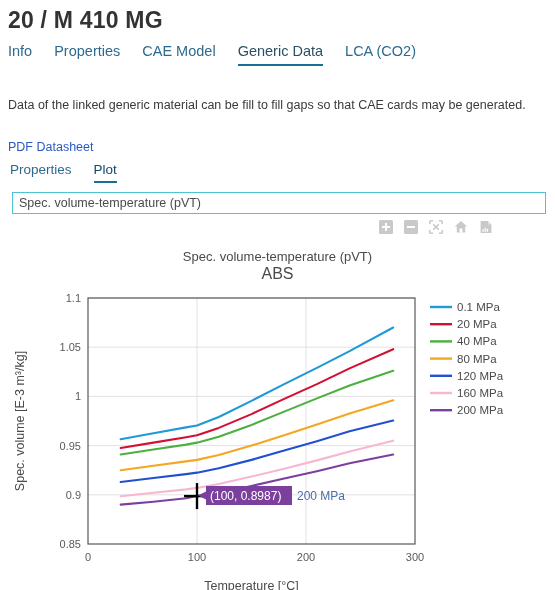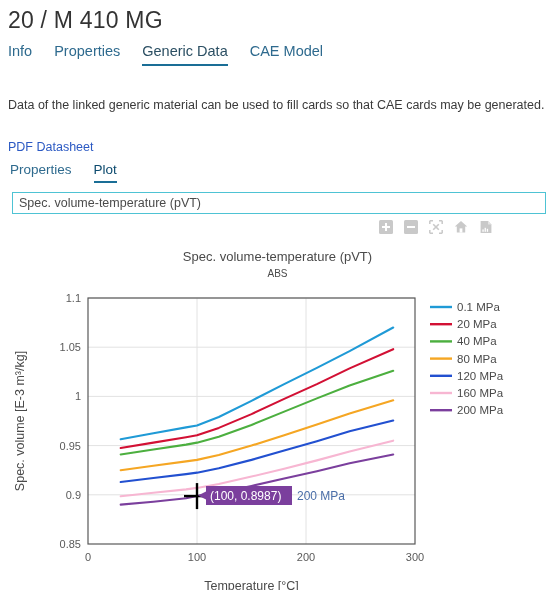--- a/index.html
+++ b/index.html
@@ -12,21 +12,21 @@
     height: 590px;
     font-family: "Liberation Sans", sans-serif;
     color: #333333;
     overflow: hidden;
     position: relative;
   }
 
   
   .page-title {
     font-size: 23px;
-    font-weight: 400;
+    font-weight: 700;
     color: #333333;
     margin: 0;
     padding: 7px 0 0 8px;
     letter-spacing: 0.2px;
   }
 
   
   .main-tabs {
     display: flex;
     align-items: flex-end;
@@ -141,21 +141,21 @@
     position: absolute;
     left: 0;
     right: 0;
     top: 8px;
     text-align: center;
     font-size: 13px;
     color: #4a4a4a;
     line-height: 17px;
   }
   .chart-subtitle {
-    font-size: 10px;
+    font-size: 16px;
     color: #4a4a4a;
   }
   .chart-svg {
     position: absolute;
     left: 0;
     top: 0;
   }
   .tick-label {
     font-family: "Liberation Sans", sans-serif;
     font-size: 11px;
@@ -187,26 +187,27 @@
 
 
 
 
 <h1 class="page-title">20 / M 410 MG</h1>
 
 
 <nav class="main-tabs">
   <div class="main-tab">Info</div>
   <div class="main-tab">Properties</div>
+  <div class="main-tab">CAE Model</div>
   <div class="main-tab active">Generic Data</div>
-  <div class="main-tab">CAE Model</div>
+  <div class="main-tab">LCA (CO2)</div>
 </nav>
 
 
-<p class="description">Data of the linked generic material can be used to fill cards so that CAE cards may be generated.</p>
+<p class="description">Data of the linked generic material can be fill to fill gaps so that CAE cards may be generated.</p>
 <a class="datasheet-link">PDF Datasheet</a>
 
 
 <nav class="sub-tabs">
   <div class="sub-tab">Properties</div>
   <div class="sub-tab active">Plot</div>
 </nav>
 
 
 <div class="plot-select-wrap">

